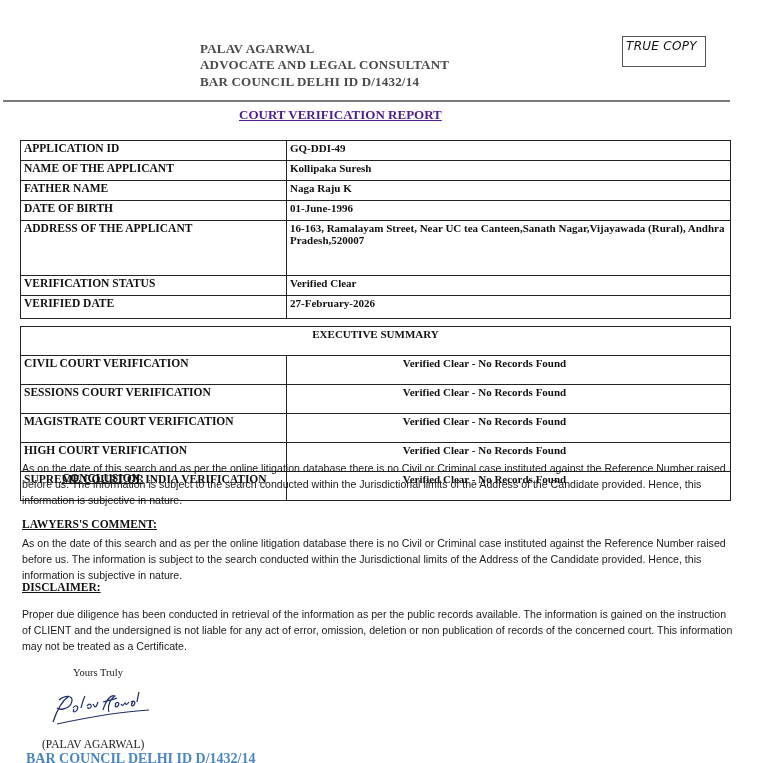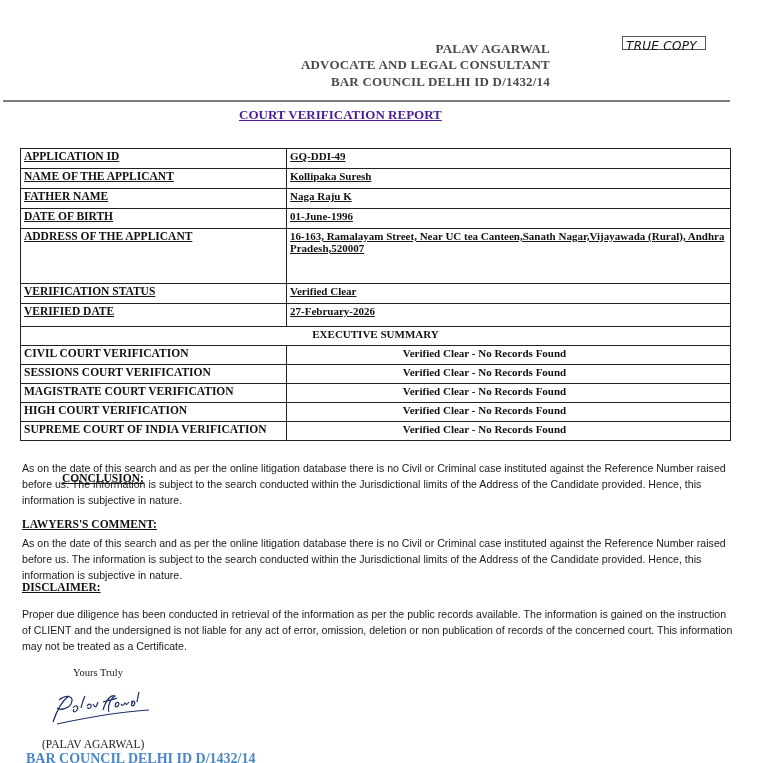--- a/index.html
+++ b/index.html
@@ -2,52 +2,52 @@
 <html><head>
   <meta charset="utf-8">
   <style>
     html, body { margin: 0; padding: 0; background: #ffffff; }
     body {
       width: 760px; height: 763px; overflow: hidden; position: relative;
       font-family: "DejaVu Serif", "Liberation Serif", serif;
       color: #1a1a1a;
     }
     .hdr {
-      position: absolute; left: 200px; width: 350px; text-align: right;
+      position: absolute; left: 200px; width: 350px; text-align: left;
       font-family: "Liberation Serif", serif; font-weight: bold;
       color: #4a4a4a; font-size: 13px; letter-spacing: 0.2px;
     }
     .hdr.l1 { top: 41px; }
     .hdr.l2 { top: 57px; }
     .hdr.l3 { top: 74px; }
     .true-copy {
-      position: absolute; left: 622px; top: 36px; width: 84px; height: 14px;
+      position: absolute; left: 622px; top: 36px; width: 84px; height: 31px;
       border: 1.5px solid #555; box-sizing: border-box;
       font-family: "DejaVu Sans", sans-serif; font-style: italic;
       font-size: 12px; color: #111; padding: 2px 0 0 3px; letter-spacing: 0.3px;
     }
     .rule { position: absolute; left: 3px; top: 100px; width: 727px; height: 2px; background: #7a7a7a; }
     .report-title {
       position: absolute; left: 239px; top: 107px;
       font-family: "Liberation Serif", serif; font-weight: bold;
       font-size: 13px; text-decoration: underline; color: #4c1d95;
     }
     table { border-collapse: collapse; position: absolute; left: 20px; width: 711px; }
     td {
       border: 1.5px solid #222; font-family: "Liberation Serif", serif;
       font-size: 11px; padding: 1px 3px; vertical-align: top; color: #111;
     }
     td.lbl { font-weight: bold; width: 259px; font-size: 11.5px; }
     td.val { font-weight: bold; font-size: 11px; }
-    #info { top: 148px; text-decoration: underline; }
+    #info { top: 140px; }
     #info tr { height: 20px; }
     #info tr.addr { height: 55px; }
     #info tr.vdate { height: 23px; }
     #summary { top: 326px; }
-    #summary tr { height: 19px; }
+    #summary tr { height: 29px; }
     #summary td.head { text-align: center; font-weight: bold; font-size: 11px; }
     #summary td.res { text-align: center; font-weight: bold; font-size: 11px; padding-right: 160px; padding-left: 112px; }
     .sec-title {
       position: absolute; left: 22px; font-family: "Liberation Serif", serif;
       font-weight: bold; font-size: 11.5px; text-decoration: underline; color: #111;
     }
     .para {
       position: absolute; left: 22px; width: 712px;
       font-family: Liberation Sans, sans-serif; font-size: 10.6px; line-height: 16px; color: #1a1a1a;
     }

